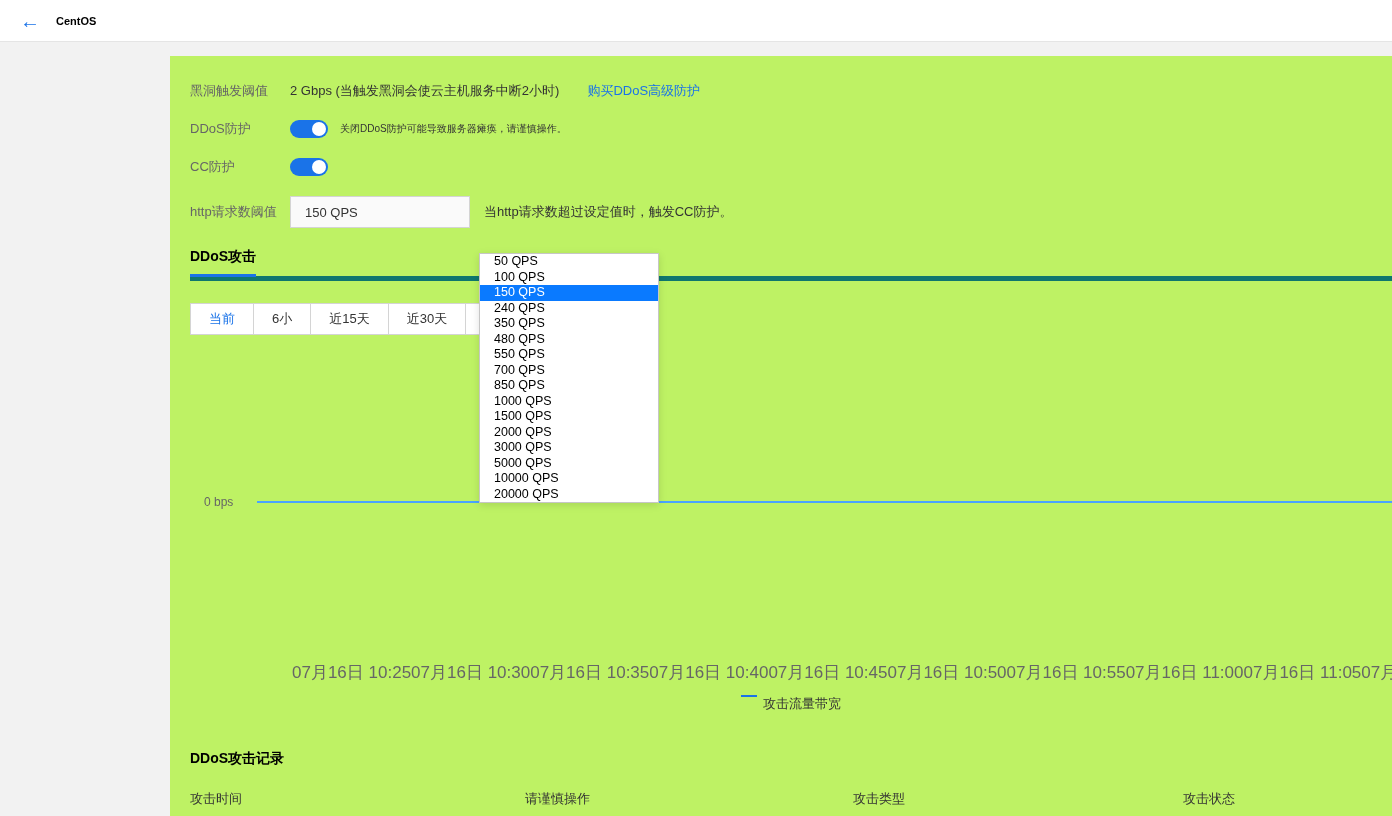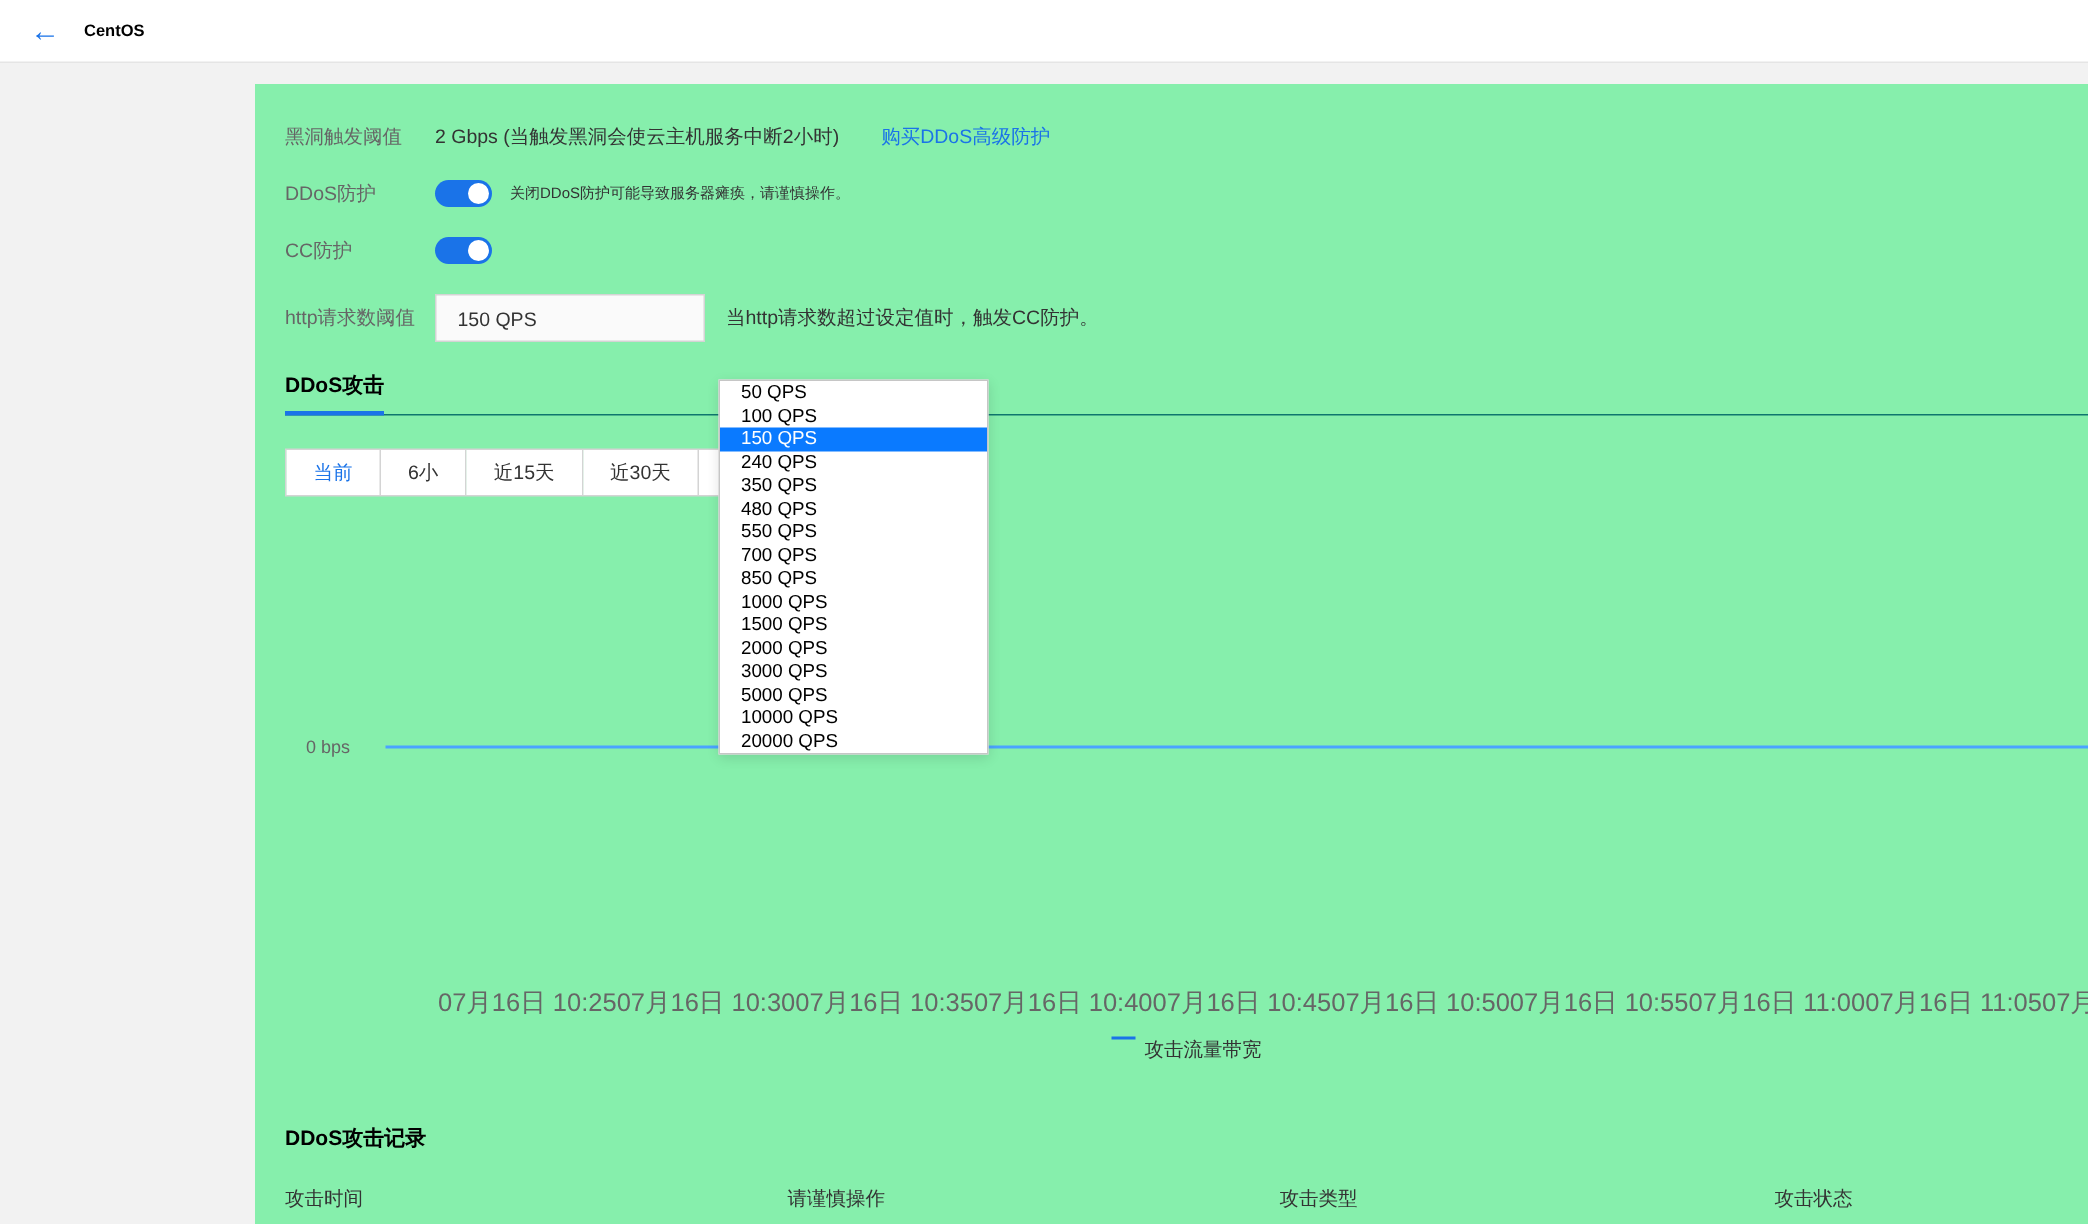--- a/index.html
+++ b/index.html
@@ -32,21 +32,21 @@
     font-size: 11px;
     font-weight: 600;
     color: #000;
   }
   .content {
     position: absolute;
     left: 170px;
     right: 0;
     top: 56px;
     bottom: 0;
-    background: #86efac;
+    background: #bef264;
     padding: 26px 0 0 20px;
   }
   .form-row {
     display: flex;
     align-items: center;
     margin-bottom: 20px;
   }
   .form-label {
     width: 100px;
     color: #666;
@@ -123,21 +123,21 @@
     color: #000;
     cursor: pointer;
   }
   .dropdown-item.selected {
     background: #0a7aff;
     color: #fff;
   }
   .tabs {
     display: flex;
     margin-top: 8px;
-    border-bottom: 1px solid #0f766e;
+    border-bottom: 5px solid #0f766e;
     margin-right: 0;
   }
   .tab {
     padding: 10px 0;
     margin-right: 36px;
     font-size: 14px;
     font-weight: 600;
     color: #333;
     cursor: pointer;
     position: relative;

